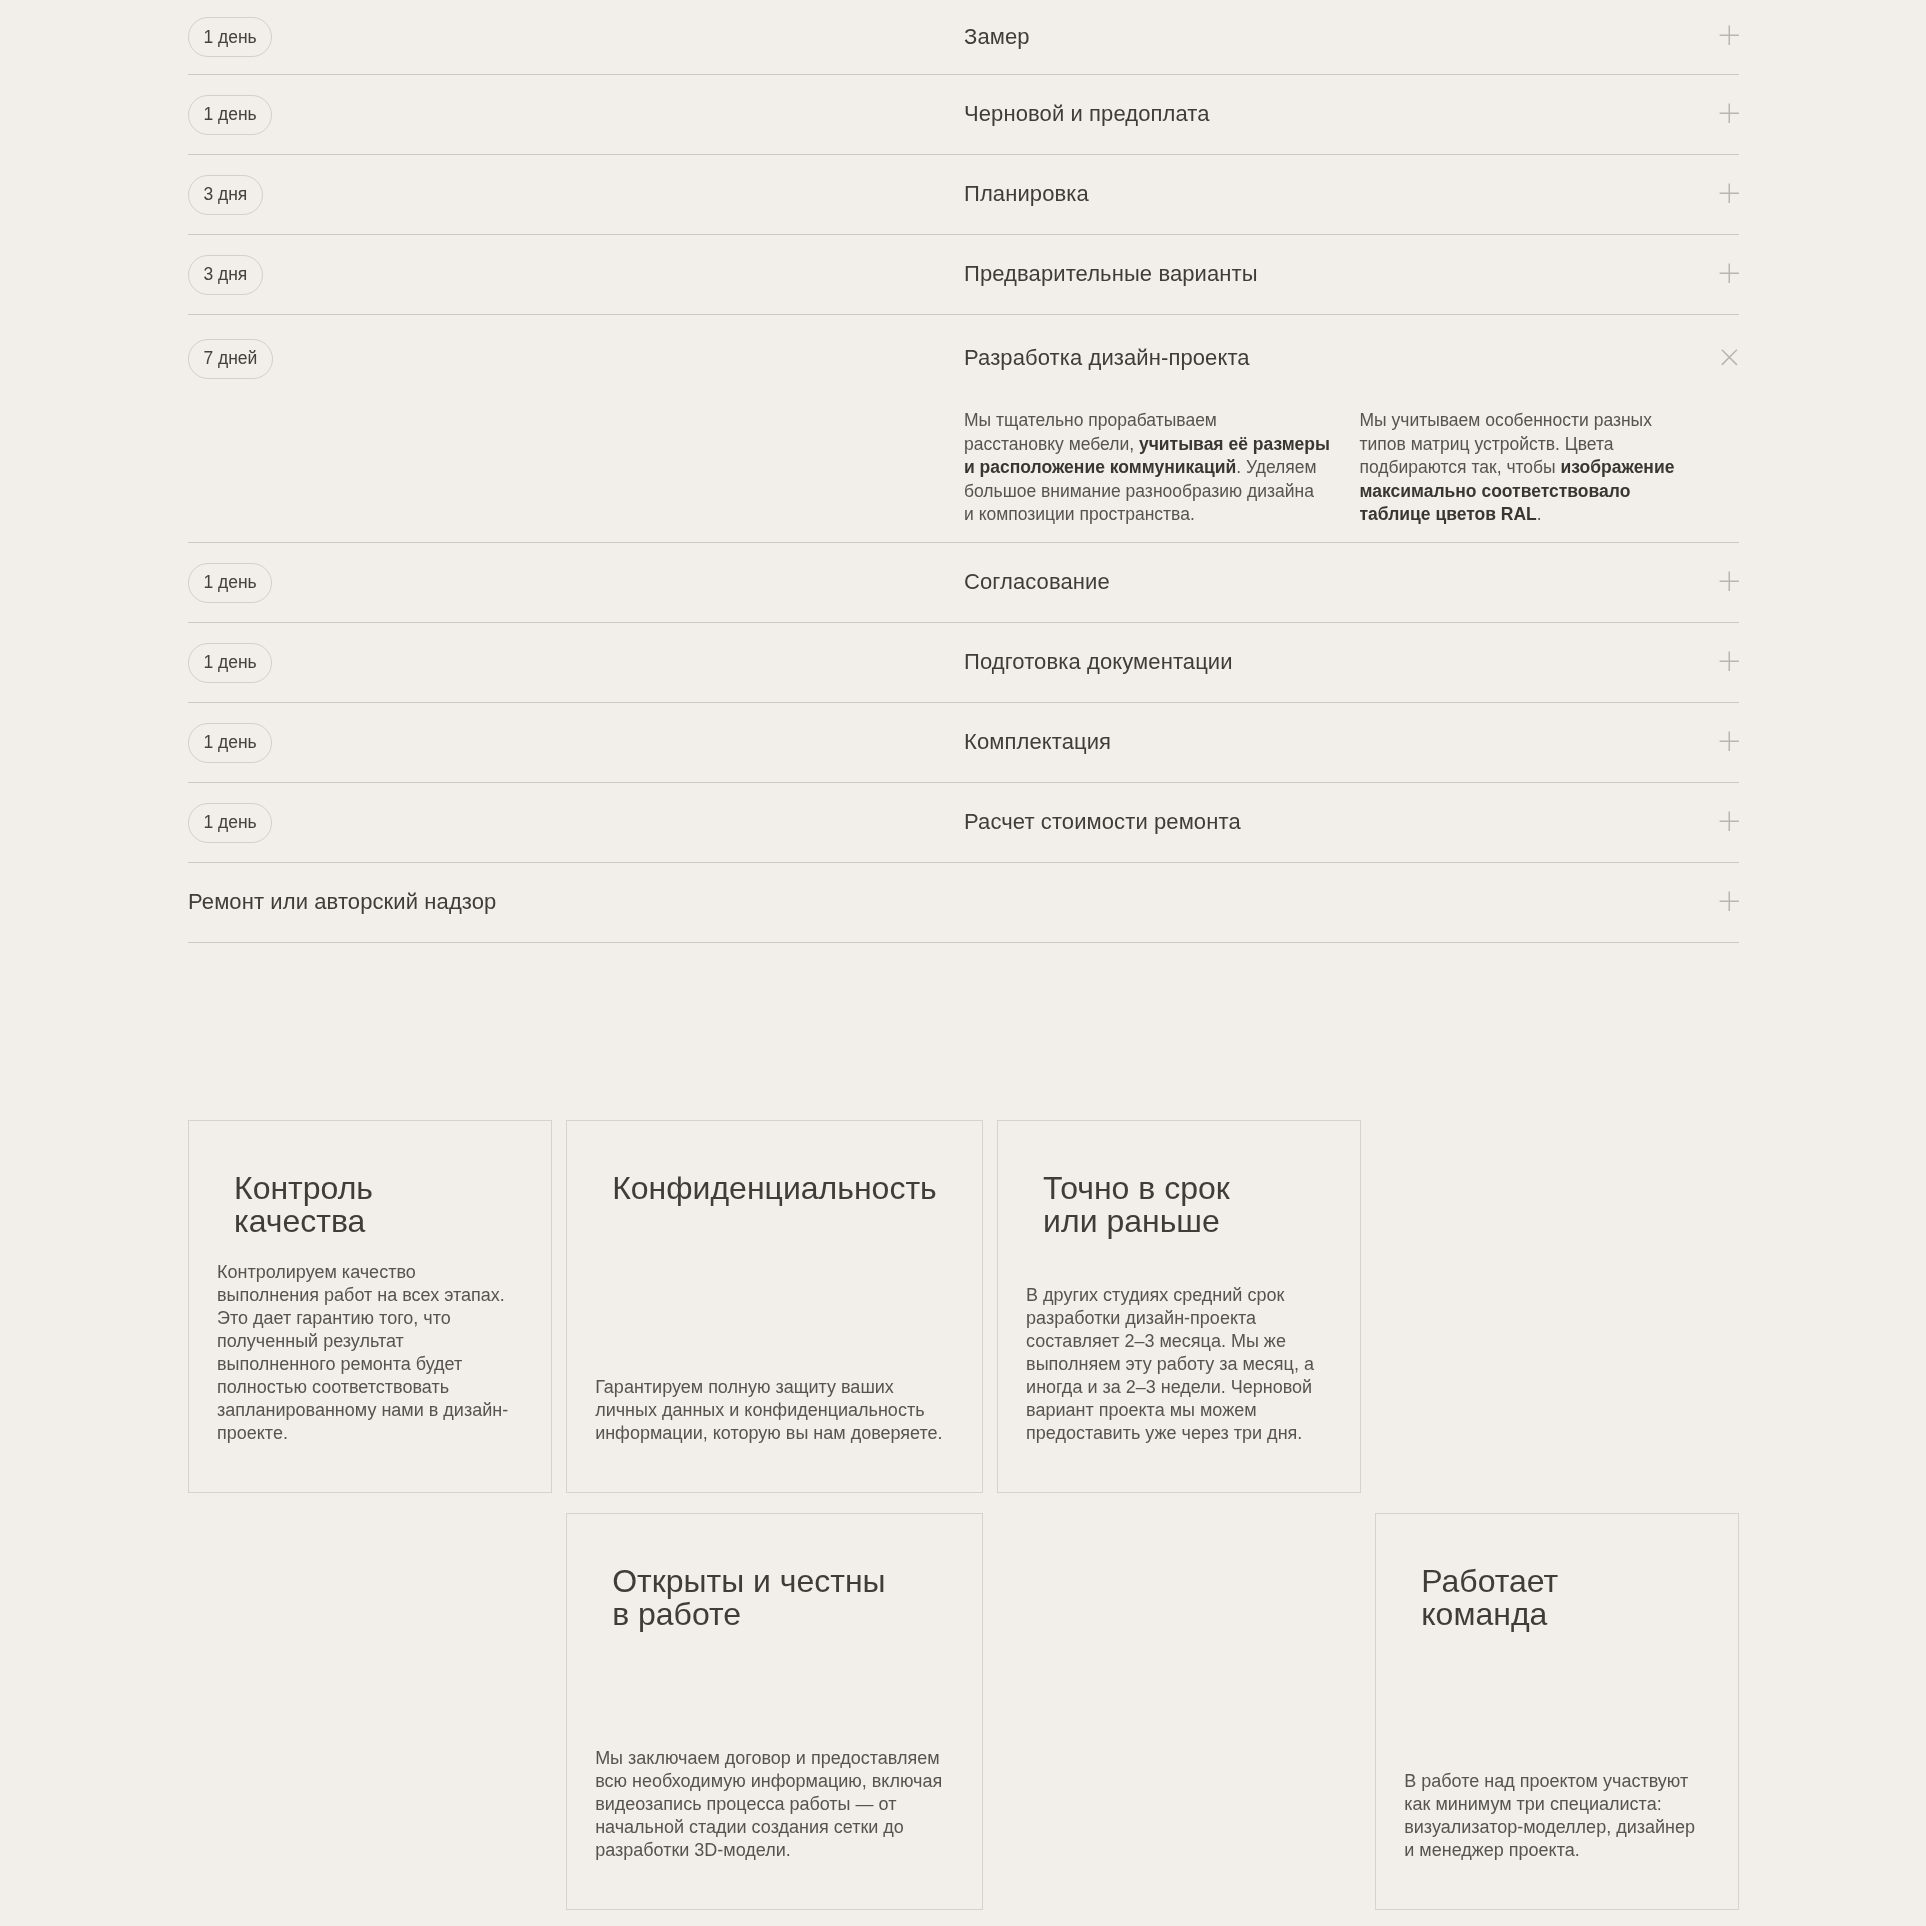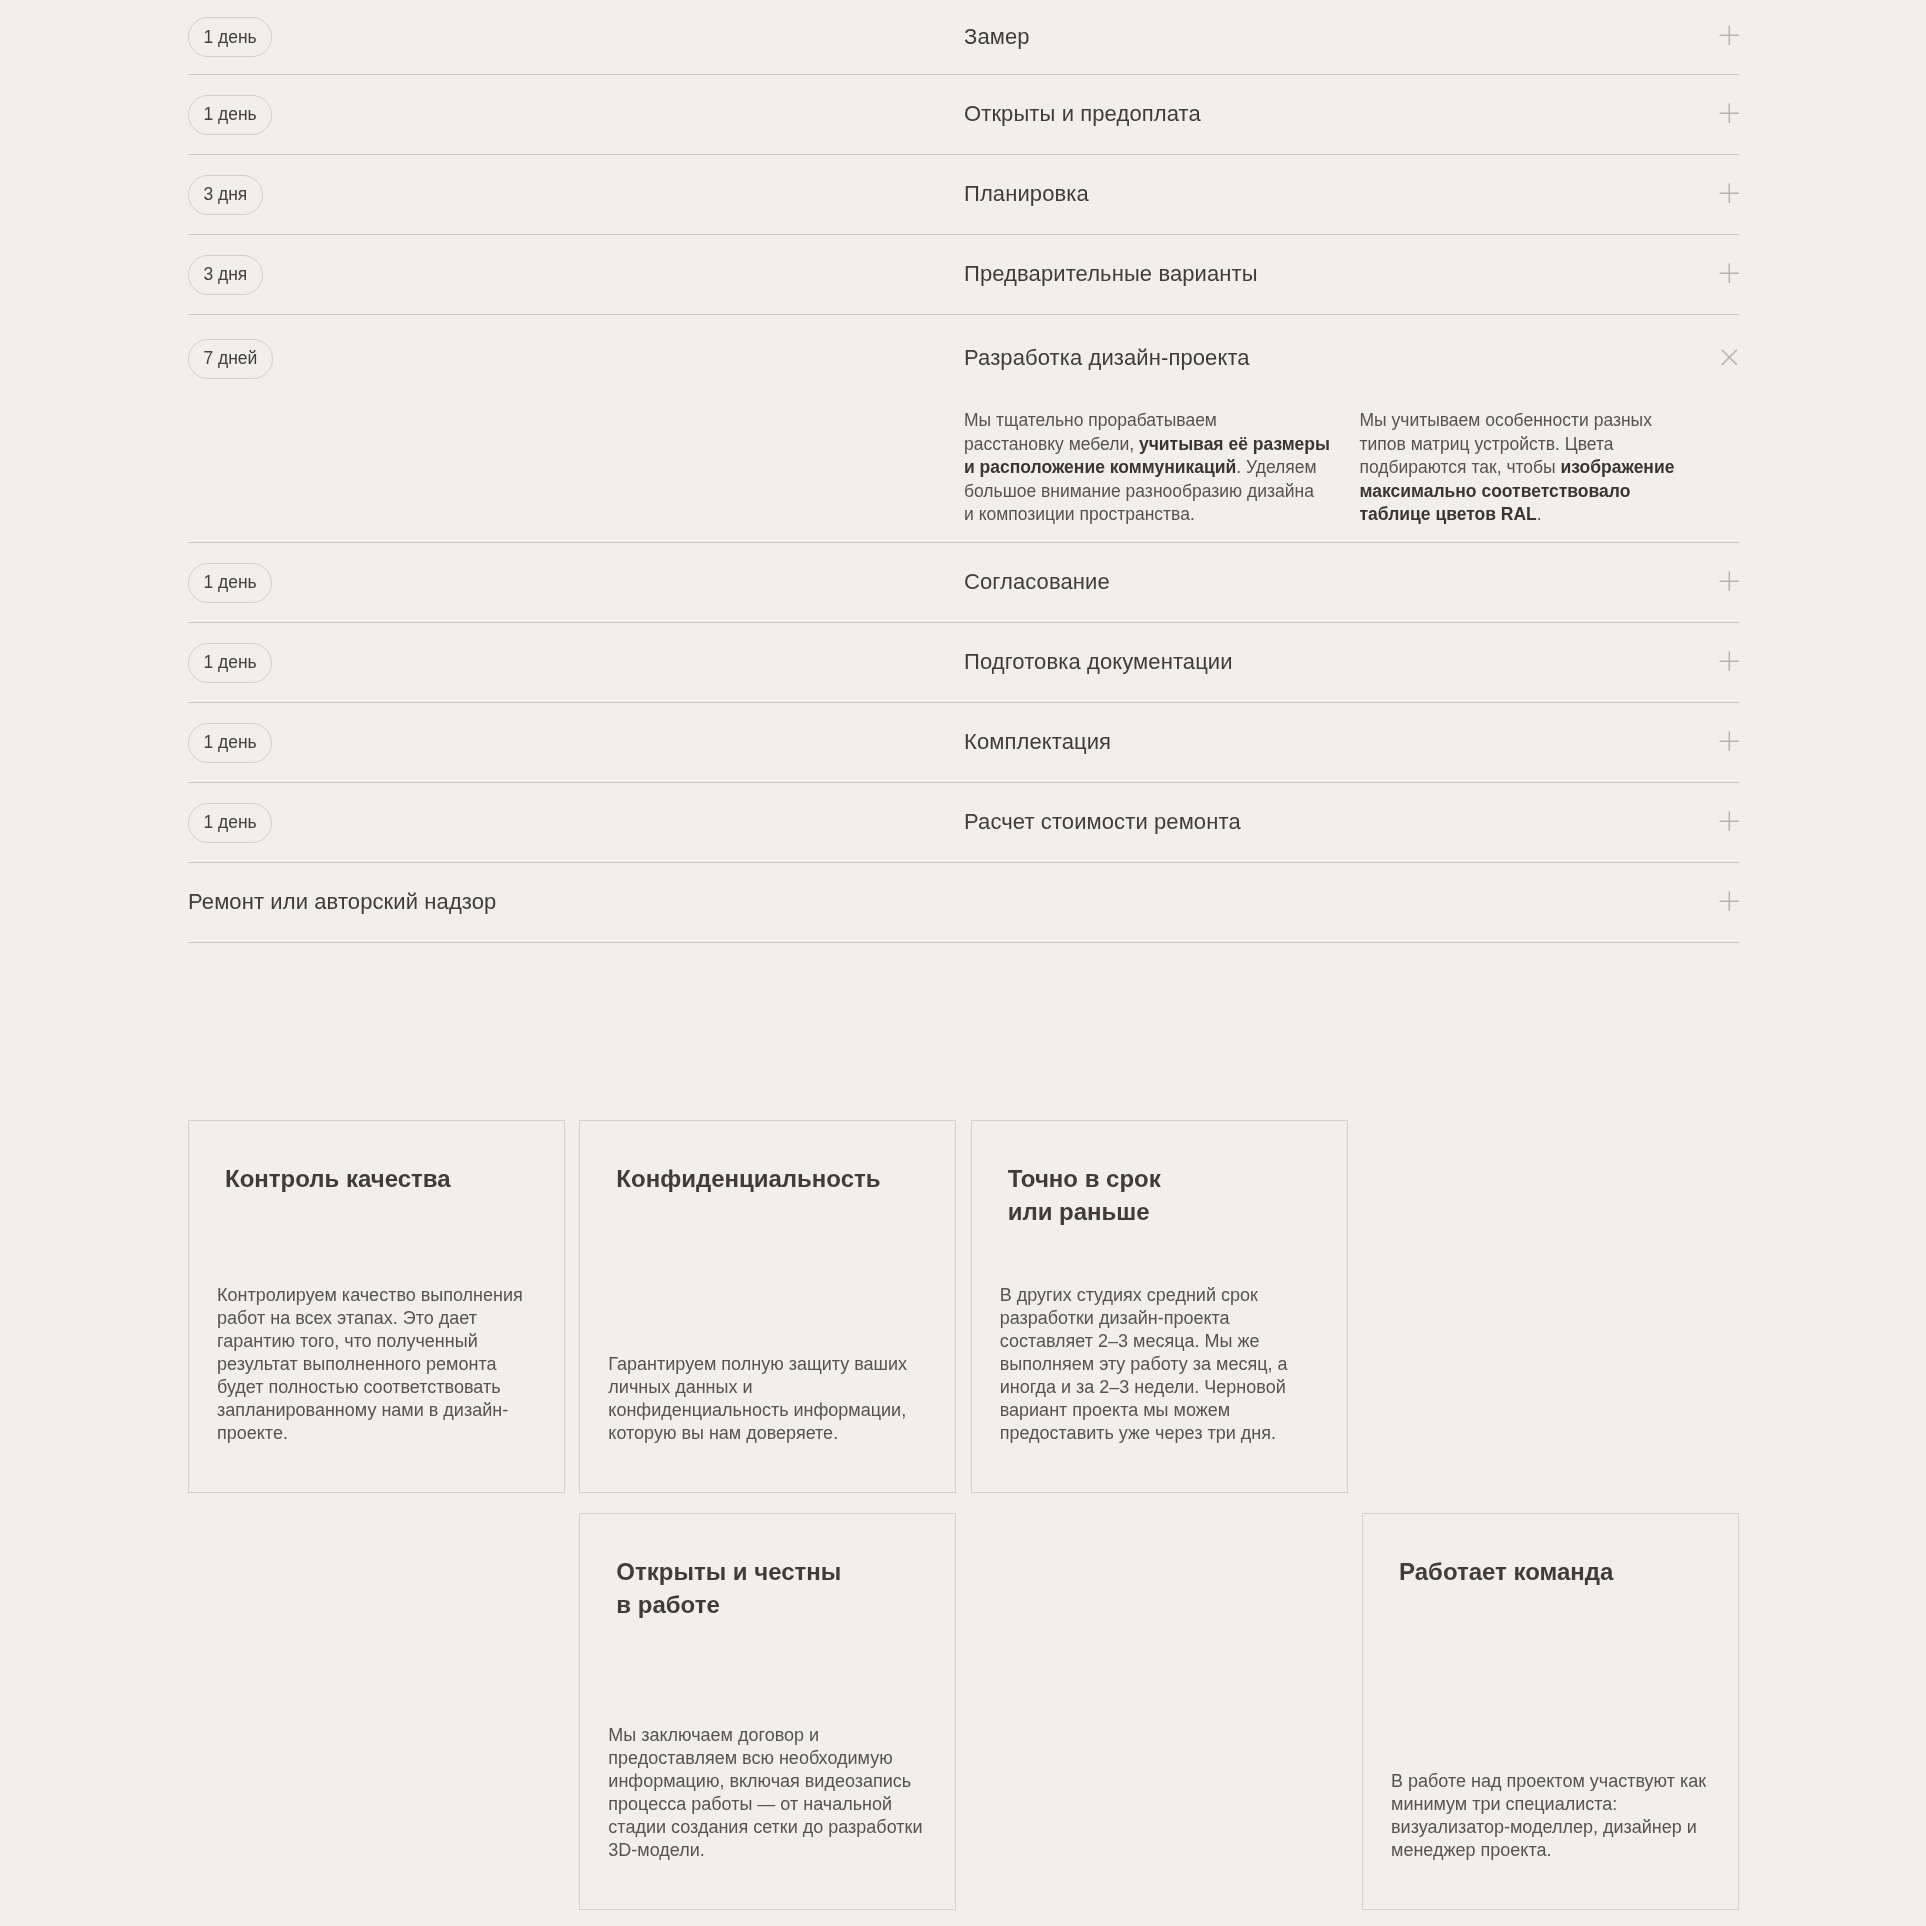--- a/index.html
+++ b/index.html
@@ -27,21 +27,21 @@
   .acc-head{display:flex;align-items:center;height:87px}
   .desc{margin-left:776px;display:flex;gap:16px;margin-top:7.2px}
   .desc p{flex:1;margin:0;font-size:17.5px;line-height:23.5px;color:var(--body)}
   .desc b{font-weight:700;color:var(--bold)}
   .cards{
     margin:177px 187px 0 188px;display:grid;
     grid-template-columns:repeat(4,1fr);grid-template-rows:373px 397px;
     column-gap:14.4px;row-gap:20px;
   }
   .card{border:1.2px solid var(--card-border);padding:34px 28px 47px;display:flex;flex-direction:column;background:var(--bg)}
-  .card h3{margin:8px;font-size:24px;line-height:32.5px;font-weight:700;color:var(--title);white-space:pre-line}
+  .card h3{margin:17px;font-size:32px;line-height:32.5px;font-weight:400;color:var(--title);white-space:pre-line}
   .card p{margin:auto 0 0;font-size:18px;line-height:23px;color:var(--body)}
   .pos-r1c1{grid-area:1/1} .pos-r1c2{grid-area:1/2} .pos-r1c3{grid-area:1/3}
   .pos-r2c2{grid-area:2/2} .pos-r2c4{grid-area:2/4}
 </style>
 </head>
 <body>
 
 <main>
 
   <section class="accordion">
@@ -55,21 +55,21 @@
           <span><svg width="20.5" height="20.5" viewBox="0 0 34 34">
               <path d="M17 1 V33 M1 17 H33" stroke="#b9b4ae" stroke-width="2.5" fill="none"></path>
             </svg></span>
         </button>
     </div>
 
     <div class="acc-row">
       <div class="dur-col">
         <span class="badge">1 день</span>
       </div>
-      <h3 class="acc-title">Открыты и предоплата</h3>
+      <h3 class="acc-title">Черновой и предоплата</h3>
       <button class="icon-btn">
           <span><svg width="20.5" height="20.5" viewBox="0 0 34 34">
               <path d="M17 1 V33 M1 17 H33" stroke="#b9b4ae" stroke-width="2.5" fill="none"></path>
             </svg></span>
         </button>
     </div>
 
     <div class="acc-row">
       <div class="dur-col">
         <span class="badge">3 дня</span>

